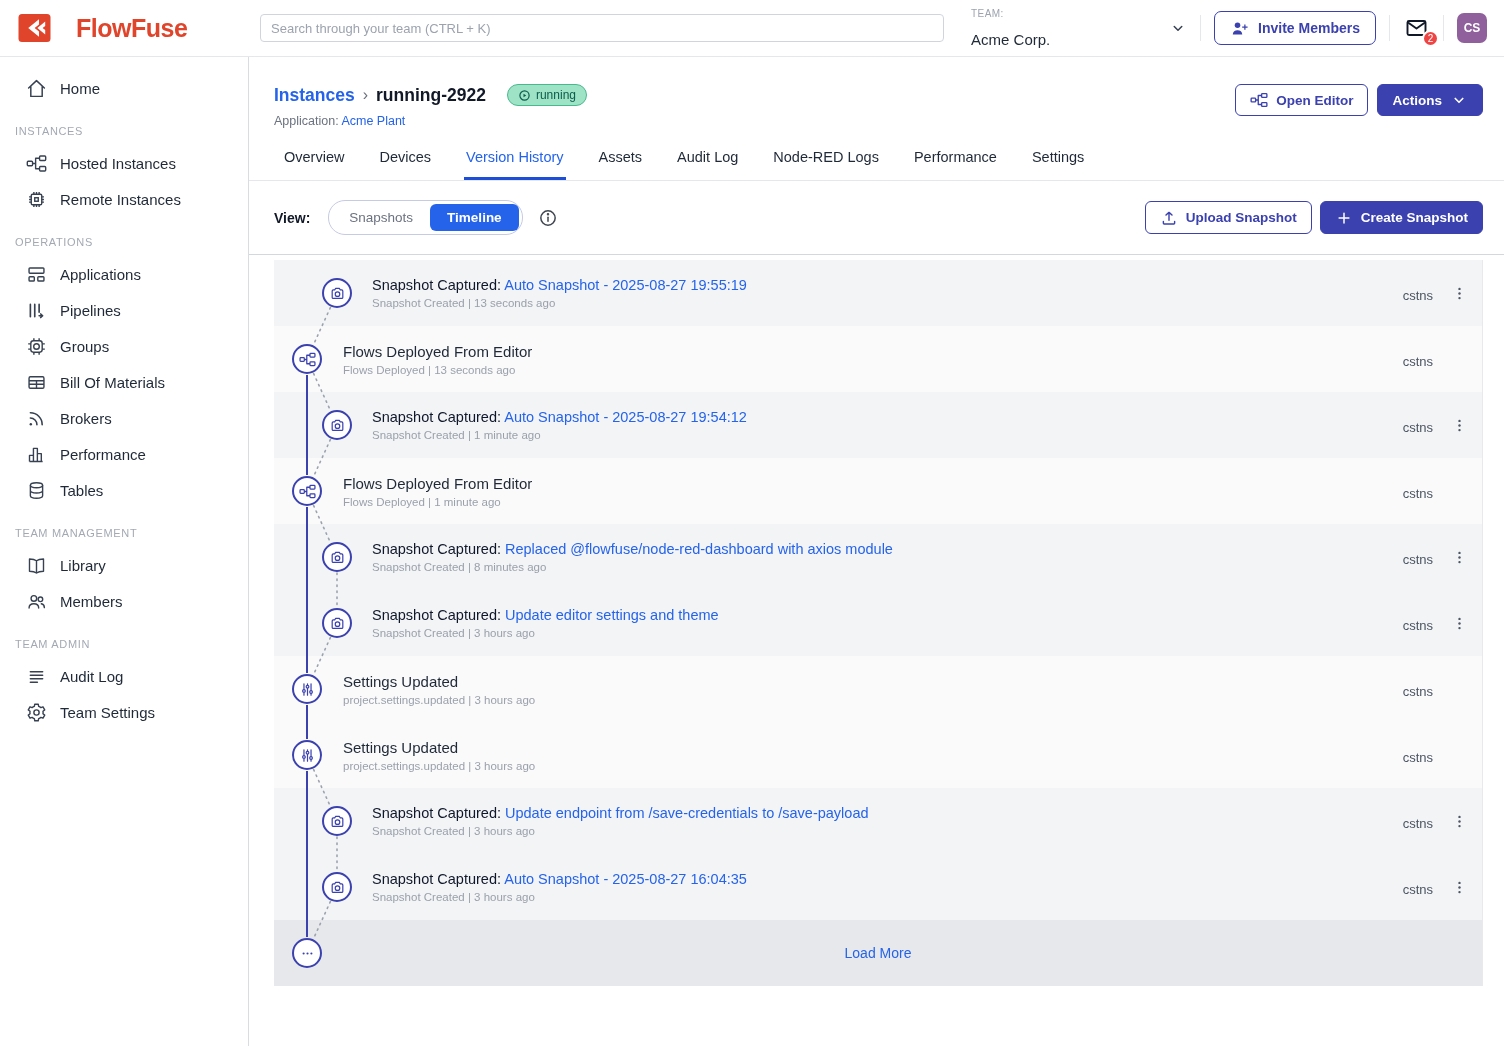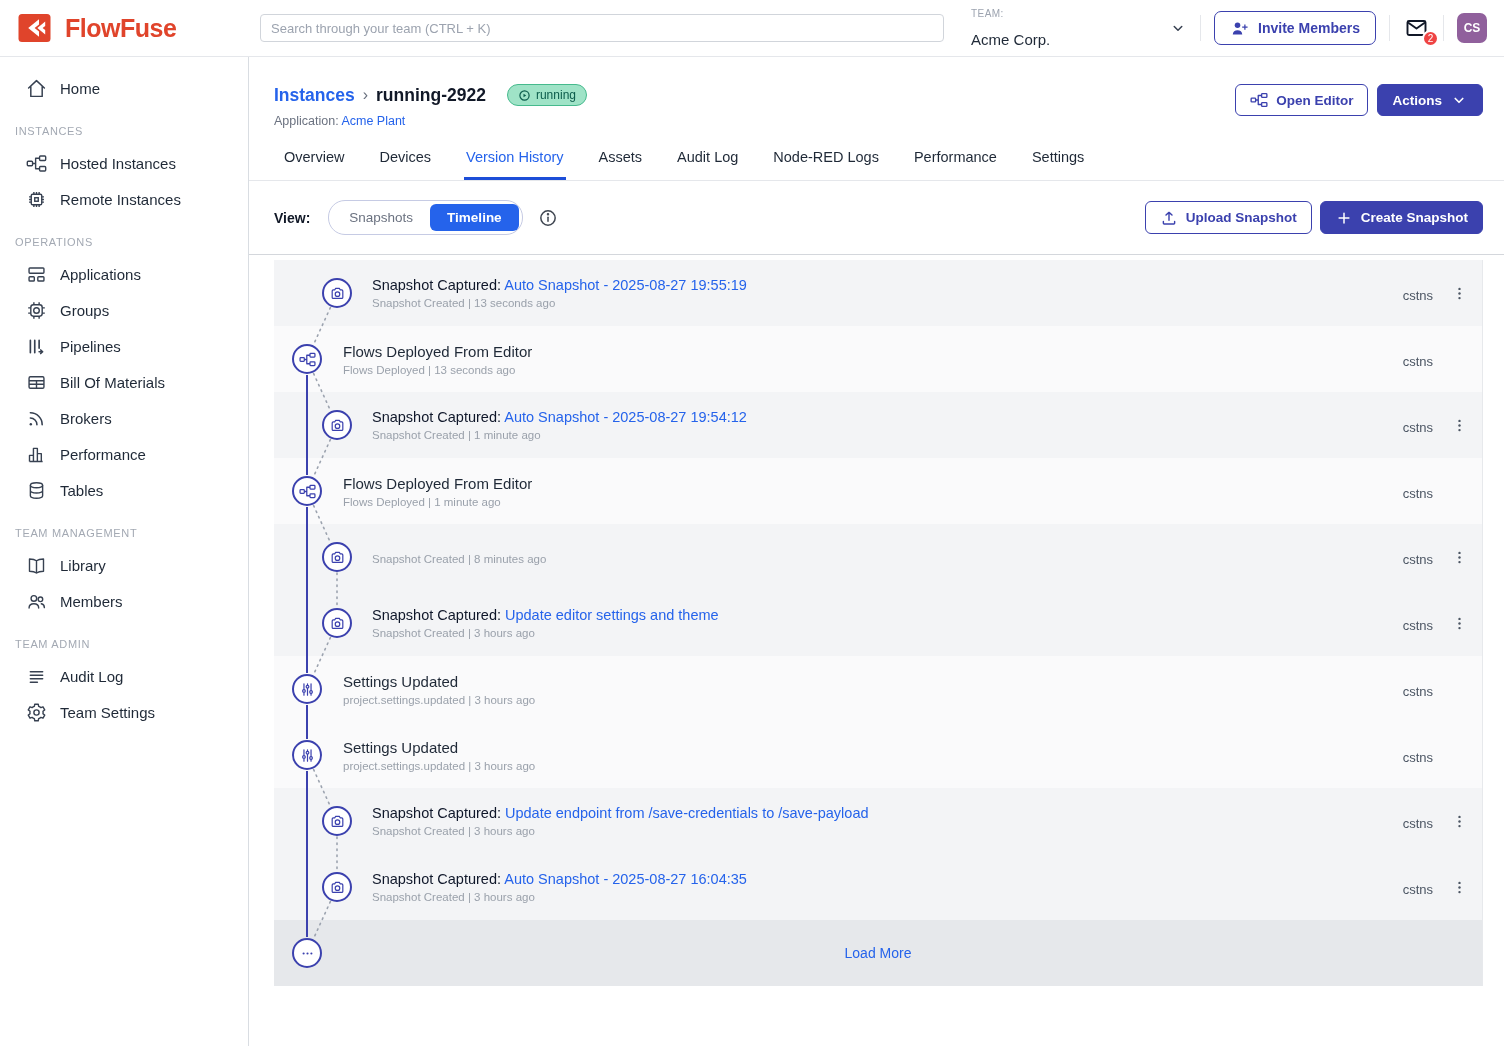--- a/index.html
+++ b/index.html
@@ -8,21 +8,21 @@
     --notification:#EF4444; --avatar-bg:#90609C;
   }
   *{box-sizing:border-box}
   body{margin:0;width:1504px;height:1046px;background:#fff;color:#1f2937;
        font-family:"Liberation Sans",sans-serif;overflow:hidden}
   .icon{display:inline-flex}
   .icon svg{width:100%;height:100%}
 
   
   .topbar{height:57px;display:flex;align-items:center;border-bottom:1px solid #e5e7eb}
-  .brand{width:249px;display:flex;align-items:center;gap:14px;padding-left:18px;flex:none}
+  .brand{width:249px;display:flex;align-items:center;gap:25px;padding-left:18px;flex:none}
   .brand .icon{width:33px;height:30px}
   .brand-text{color:var(--brand);font-size:25px;font-weight:bold;letter-spacing:-0.5px}
   .search-wrap{margin-left:11px}
   .search-wrap input{width:684px;height:28px;border:1px solid #d1d5db;border-radius:4px;
      padding:0 10px;font-size:13px;color:#374151;font-family:inherit;outline:none}
   .search-wrap input::placeholder{color:#9ca3af}
   .top-right{margin-left:auto;display:flex;align-items:center;gap:13px;padding-right:17px}
   .team-select{width:216px;display:flex;align-items:center;justify-content:space-between;cursor:pointer}
   .team-label{font-size:10px;color:#9ca3af;letter-spacing:.04em}
   .team-name{font-size:15px;color:#1f2937;margin-top:12px}
@@ -204,36 +204,36 @@
           <svg viewBox="0 0 24 24" fill="none" stroke="currentColor" stroke-width="1.6" stroke-linejoin="round">
             <rect x="3.5" y="4.5" width="17" height="6" rx="1"></rect>
             <rect x="3.5" y="14.5" width="6" height="5" rx="1"></rect>
             <rect x="13.5" y="14.5" width="7" height="5" rx="1"></rect>
           </svg>
         </span>
         <span>Applications</span>
       </div>
       <div class="nav-item">
         <span class="icon">
+          <svg viewBox="0 0 24 24" fill="none" stroke="currentColor" stroke-width="1.9" stroke-linecap="round" stroke-linejoin="round">
+            <path d="M5 5v14M10 5v14M15 5v9"></path>
+            <path d="M15 18h3.5M16.8 16 19 18l-2.2 2"></path>
+          </svg>
+        </span>
+        <span>Pipelines</span>
+      </div>
+      <div class="nav-item">
+        <span class="icon">
           <svg viewBox="0 0 24 24" fill="none" stroke="currentColor" stroke-width="1.6">
             <rect x="5.5" y="5.5" width="13" height="13" rx="3"></rect>
             <circle cx="12" cy="12" r="3.2"></circle>
             <path d="M9 2.5v3M15 2.5v3M9 18.5v3M15 18.5v3M2.5 9h3M2.5 15h3M18.5 9h3M18.5 15h3"></path>
           </svg>
         </span>
         <span>Groups</span>
-      </div>
-      <div class="nav-item">
-        <span class="icon">
-          <svg viewBox="0 0 24 24" fill="none" stroke="currentColor" stroke-width="1.9" stroke-linecap="round" stroke-linejoin="round">
-            <path d="M5 5v14M10 5v14M15 5v9"></path>
-            <path d="M15 18h3.5M16.8 16 19 18l-2.2 2"></path>
-          </svg>
-        </span>
-        <span>Pipelines</span>
       </div>
       <div class="nav-item">
         <span class="icon">
           <svg viewBox="0 0 24 24" fill="none" stroke="currentColor" stroke-width="1.6">
             <rect x="3.5" y="5.5" width="17" height="13" rx="1.5"></rect>
             <path d="M3.5 10h17M3.5 14h17M12 10v8.5"></path>
           </svg>
         </span>
         <span>Bill Of Materials</span>
       </div>
@@ -500,20 +500,21 @@
           </div>
         </div>
         <div class="tl-row snapshot">
           <span class="icon tl-icon indent">
             <svg viewBox="0 0 24 24" fill="none" stroke="currentColor" stroke-width="1.7" stroke-linejoin="round">
               <path d="M4.5 8.5A1.5 1.5 0 0 1 6 7h2l1.4-2.2h5.2L16 7h2a1.5 1.5 0 0 1 1.5 1.5v9A1.5 1.5 0 0 1 18 19H6a1.5 1.5 0 0 1-1.5-1.5z"></path>
               <circle cx="12" cy="13" r="3.2"></circle>
             </svg>
           </span>
           <div class="tl-body b-indent">
+            <div class="tl-title"><span class="t-prefix">Snapshot Captured: </span><span class="t-link">Replaced @flowfuse/node-red-dashboard with axios module</span></div>
             <div class="tl-meta">Snapshot Created | 8 minutes ago</div>
           </div>
           <div class="tl-right">
             <span class="tl-user">cstns</span>
             <span class="icon kebab">
               <svg viewBox="0 0 24 24" fill="currentColor">
                 <circle cx="12" cy="5.5" r="1.7"></circle>
                 <circle cx="12" cy="12" r="1.7"></circle>
                 <circle cx="12" cy="18.5" r="1.7"></circle>
               </svg>

